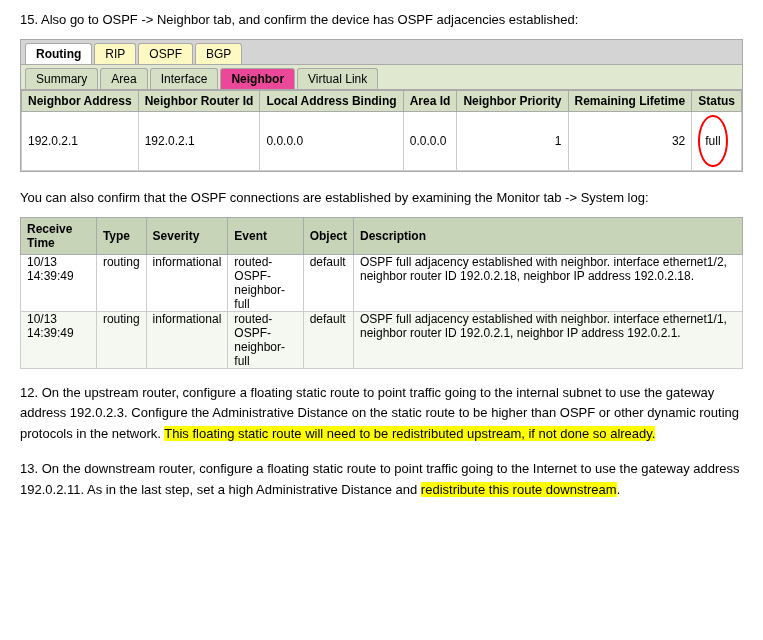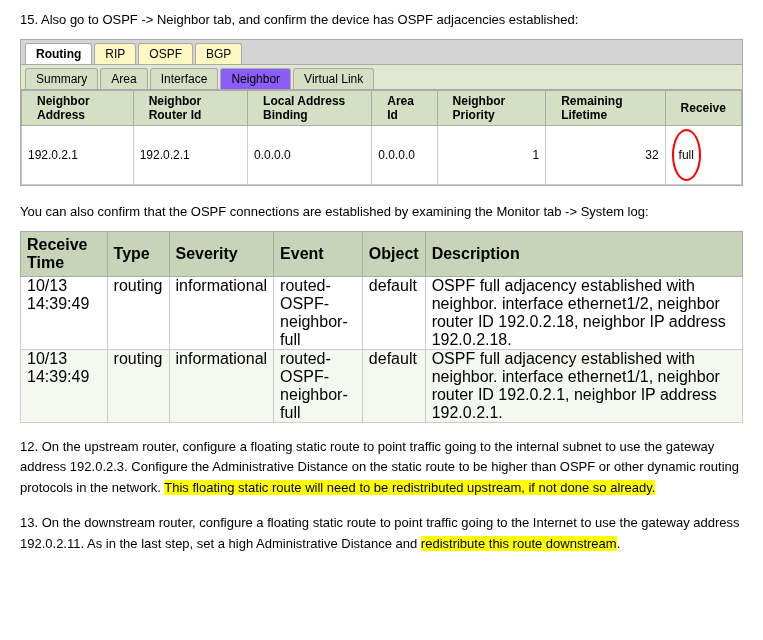--- a/index.html
+++ b/index.html
@@ -60,35 +60,35 @@
       padding: 3px 10px;
       border: 1px solid #aaa;
       border-bottom: none;
       background: #d4dfc4;
       cursor: pointer;
       font-size: 12px;
       border-radius: 3px 3px 0 0;
     }
 
     .tab-inner.active {
-      background: #8b5cf6;
-      font-weight: normal;
+      background: #ec4899;
+      font-weight: bold;
     }
 
     
     .data-table {
       width: 100%;
       border-collapse: collapse;
       font-size: 12px;
     }
 
     .data-table th {
       background: #d4dfc4;
       border: 1px solid #aaa;
-      padding: 3px 15px;
+      padding: 3px 6px;
       text-align: left;
       font-weight: bold;
     }
 
     .data-table td {
       border: 1px solid #ccc;
       padding: 3px 6px;
       background: #fff;
     }
 
@@ -106,21 +106,21 @@
       border: 2px solid red;
       border-radius: 50%;
       padding: 17px 5px;
       color: #000;
     }
 
     
     .log-table {
       width: 100%;
       border-collapse: collapse;
-      font-size: 16px;
+      font-size: 12px;
       margin-bottom: 12px;
       border-radius: 20px;
     }
 
     .log-table th {
       background: #c8d4b8;
       border: 1px solid #aaa;
       padding: 4px 6px;
       text-align: left;
       font-weight: bold;
@@ -180,21 +180,21 @@
     
     <table class="data-table">
       <thead>
         <tr>
           <th>Neighbor Address</th>
           <th>Neighbor Router Id</th>
           <th>Local Address Binding</th>
           <th>Area Id</th>
           <th>Neighbor Priority</th>
           <th>Remaining Lifetime</th>
-          <th>Receive</th>
+          <th>Status</th>
         </tr>
       </thead>
       <tbody>
         <tr>
           <td>192.0.2.1</td>
           <td>192.0.2.1</td>
           <td>0.0.0.0</td>
           <td>0.0.0.0</td>
           <td style="text-align:right;">1</td>
           <td style="text-align:right;">32</td>

